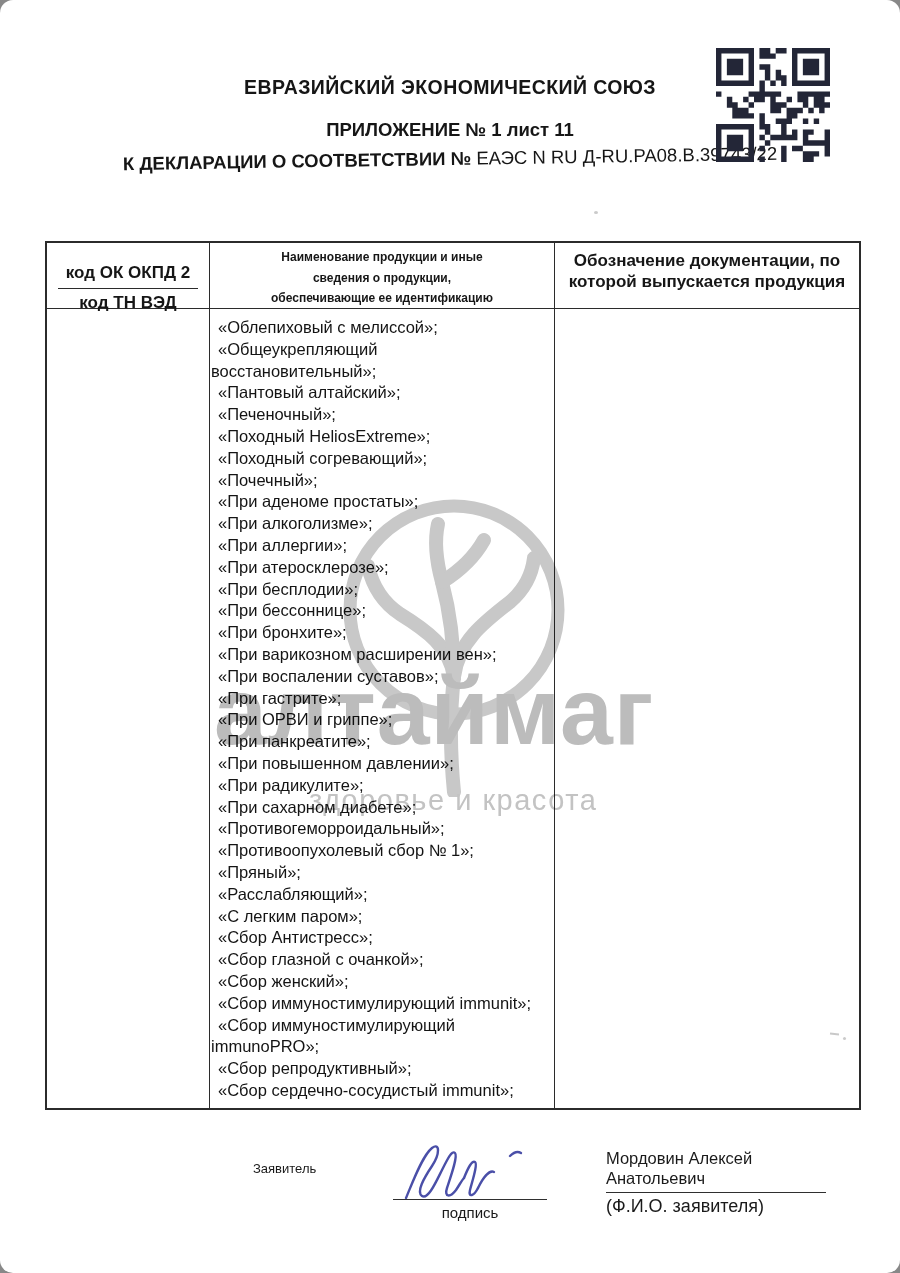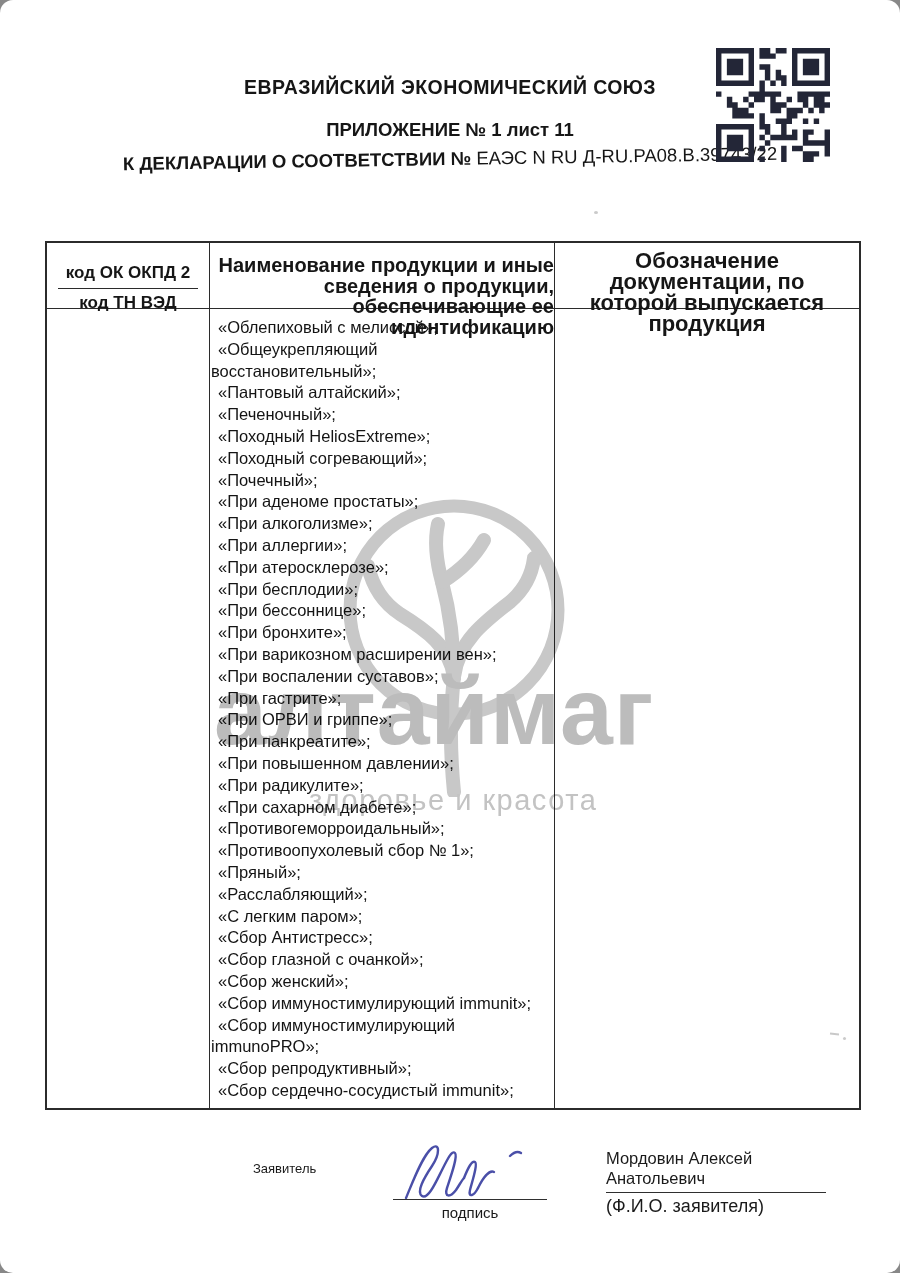--- a/index.html
+++ b/index.html
@@ -21,22 +21,22 @@
     position:absolute;left:45px;top:241px;width:812px;height:865px;
     border:2px solid #2b2b2b;display:grid;
     grid-template-columns:163px 345px 1fr;
     grid-template-rows:66px 1fr;
   }
   .cell{border-right:1.5px solid #2b2b2b;}
   .cell:nth-child(3n){border-right:none;}
   .th{border-bottom:1.5px solid #2b2b2b;font-weight:bold;color:#161616;text-align:center;}
   .th1{padding-top:20px;font-size:17px;}
   .th1 .divline{width:140px;margin:5px auto 4px auto;border-top:1.5px solid #2b2b2b;height:0;}
-  .th2{padding-top:12px;font-size:20px;line-height:20.5px;text-align:right;}
-  .th3{padding-top:7px;font-size:22px;line-height:21px;}
+  .th2{padding-top:4px;font-size:12px;line-height:20.5px;}
+  .th3{padding-top:7px;font-size:17px;line-height:21px;}
   .body-cell{}
   .product-list{padding:8px 4px 0 1px;font-size:16.5px;line-height:21.8px;color:#141414;}
   .product-item{white-space:pre-line;text-indent:7px;}
   
   .watermark{position:absolute;inset:0;pointer-events:none;mix-blend-mode:multiply;z-index:5;}
   .wm-tree{position:absolute;left:338px;top:462px;color:#c8c8c8;}
   .wm-brand{
     position:absolute;left:214px;top:664px;font-size:95px;font-weight:bold;
     color:#bcbcbc;letter-spacing:1px;line-height:1;white-space:nowrap;
   }

